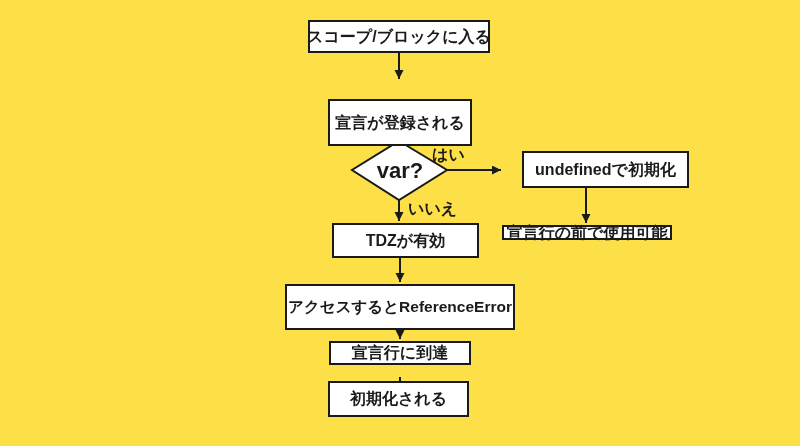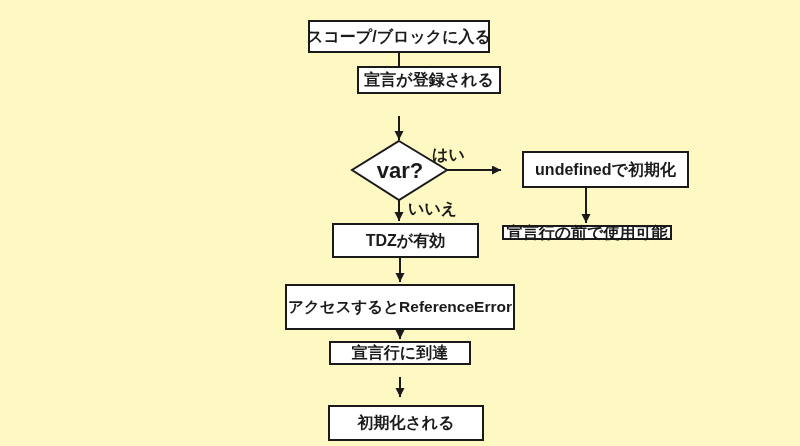--- a/index.html
+++ b/index.html
@@ -4,21 +4,21 @@
 <style>
   html, body {
     margin: 0;
     padding: 0;
     background: #ffffff;
   }
   .stage {
     position: relative;
     width: 800px;
     height: 446px;
-    background: #fef9c3;
+    background: #fde047;
     overflow: hidden;
     font-family: "Liberation Sans", "DejaVu Sans", sans-serif;
   }
   .edges {
     position: absolute;
     left: 0;
     top: 0;
     width: 800px;
     height: 446px;
   }
@@ -30,27 +30,27 @@
     color: #1a1a1a;
     font-size: 16px;
     font-weight: 600;
     display: flex;
     align-items: center;
     justify-content: center;
     white-space: nowrap;
     line-height: 1;
   }
   #n-enter        { left: 308px; top:  20px; width: 182px; height: 33px; }
-  #n-register     { left: 328px; top:  66px; width: 144px; height: 28px; margin-left: 29px; }
+  #n-register     { left: 328px; top:  99px; width: 144px; height: 47px; }
   #n-undefined    { left: 522px; top: 151px; width: 167px; height: 37px; }
   #n-usable       { left: 502px; top: 225px; width: 170px; height: 15px; }
   #n-tdz          { left: 332px; top: 223px; width: 147px; height: 35px; }
   #n-referror     { left: 285px; top: 284px; width: 230px; height: 46px; font-size: 15.5px; }
   #n-reach        { left: 329px; top: 341px; width: 142px; height: 24px; }
-  #n-init         { left: 328px; top: 405px; width: 156px; height: 36px; }
+  #n-init         { left: 328px; top: 381px; width: 141px; height: 36px; }
   .decision-label {
     position: absolute;
     left: 354px; top: 158px; width: 92px; height: 26px;
     display: flex; align-items: center; justify-content: center;
     color: #1a1a1a; font-size: 22px; font-weight: 600; line-height: 1;
   }
   .edge-label {
     position: absolute;
     color: #1a1a1a;
     font-size: 16px;

